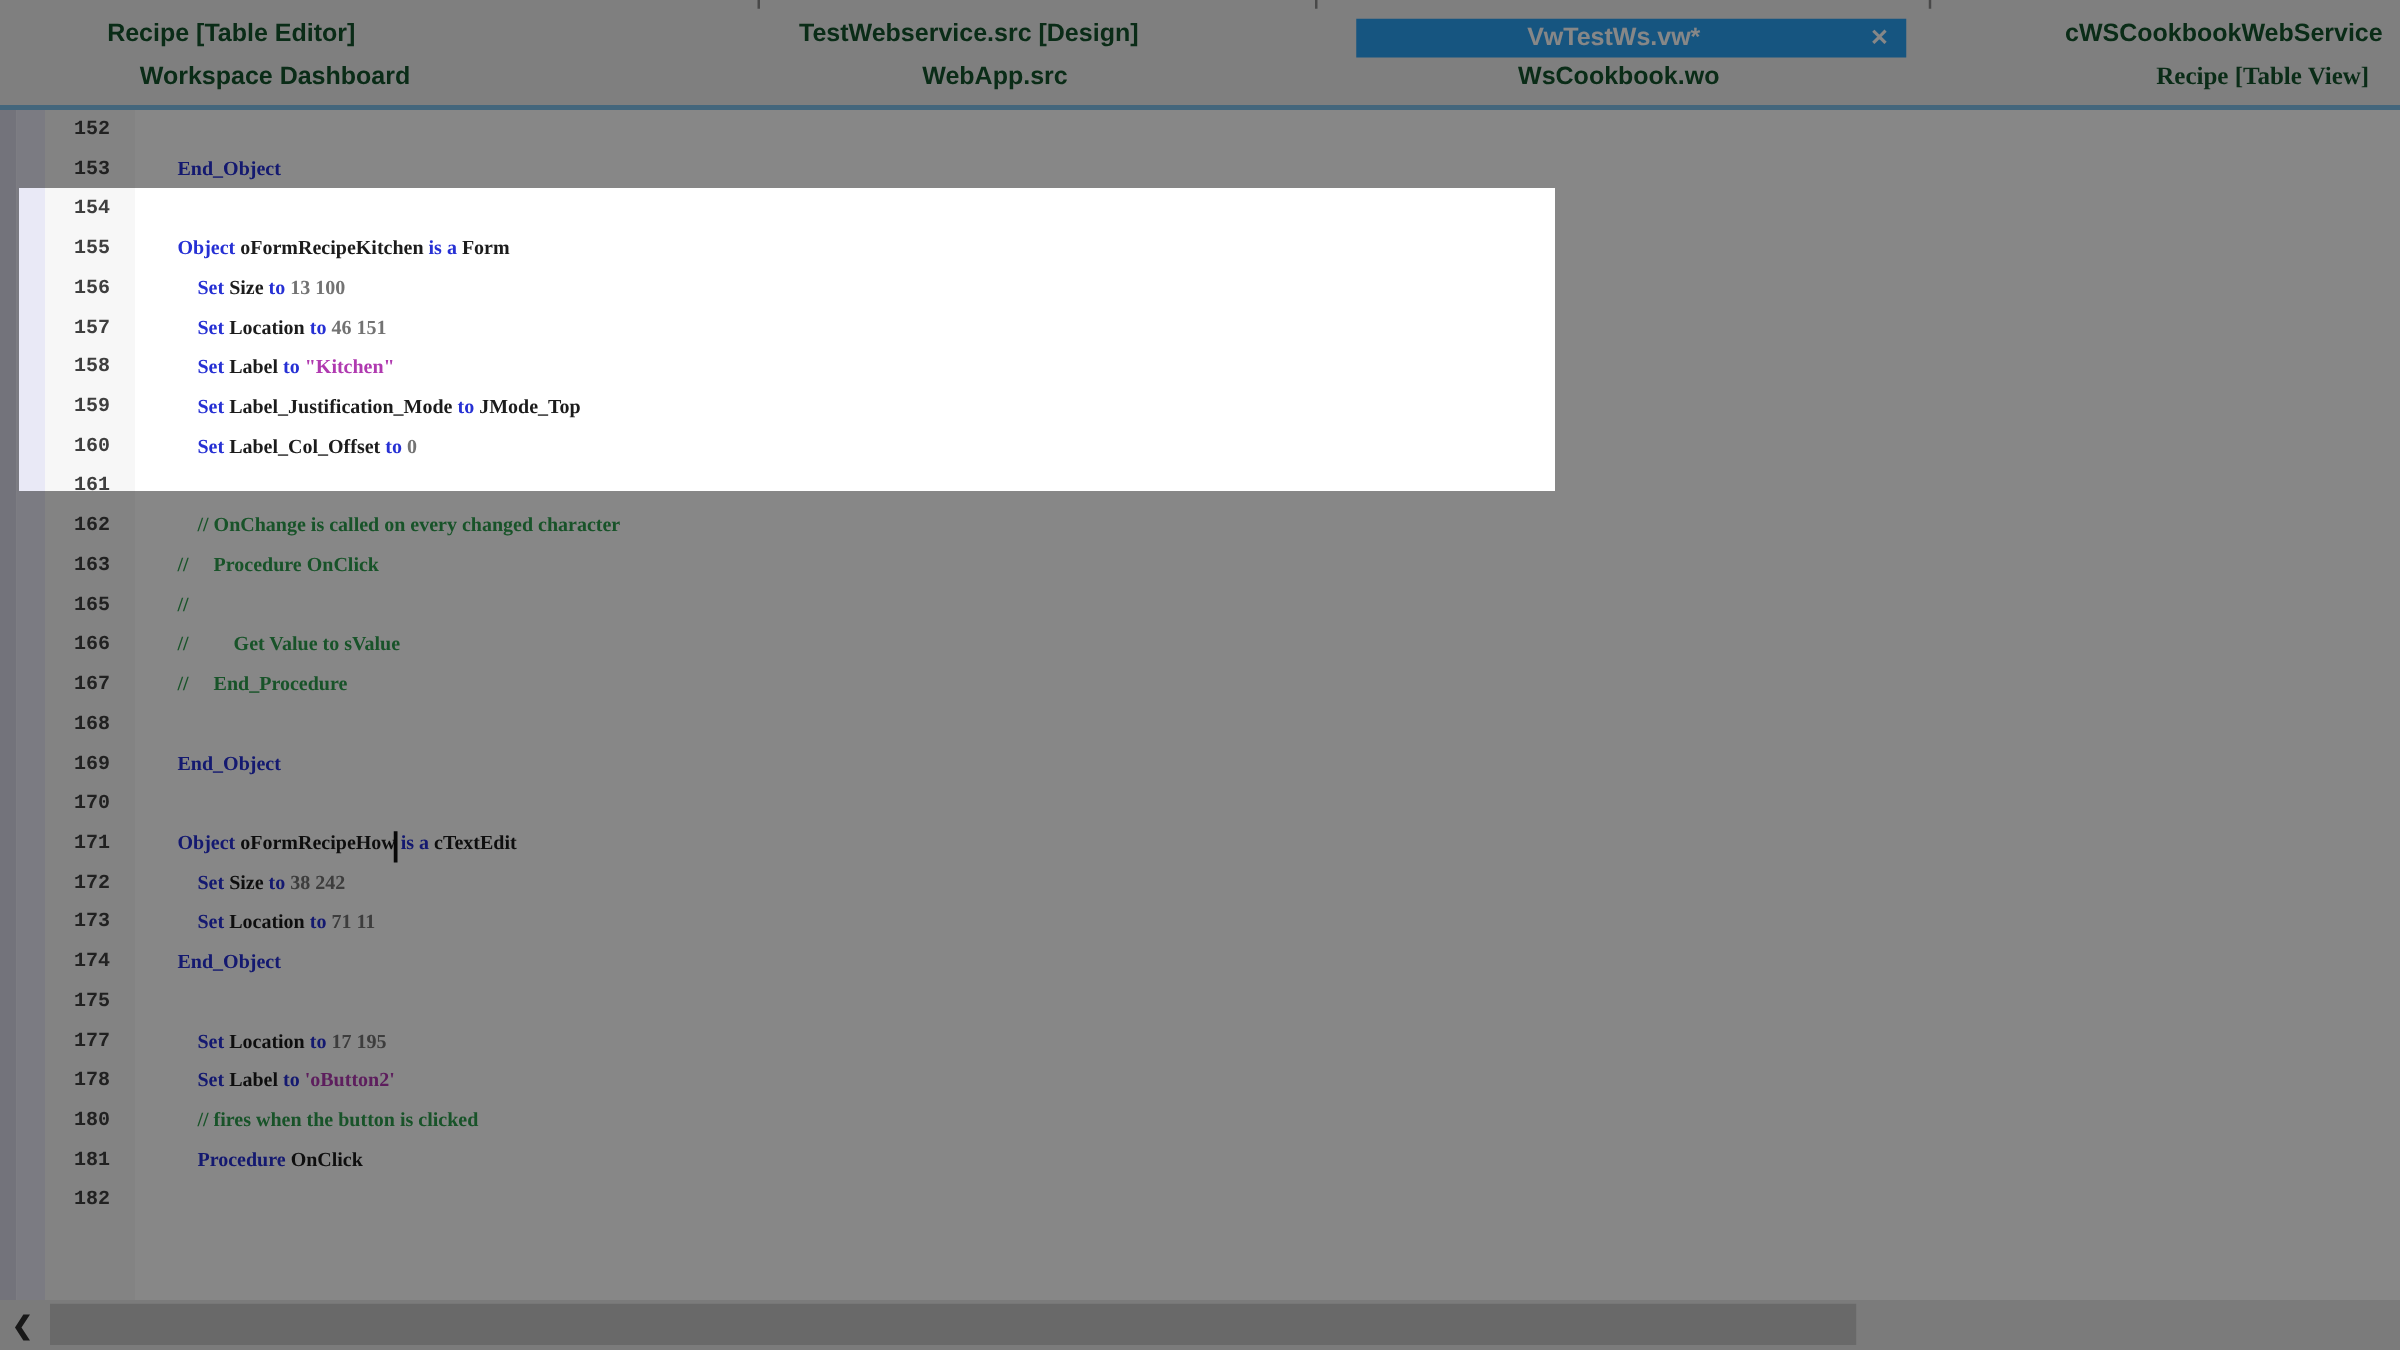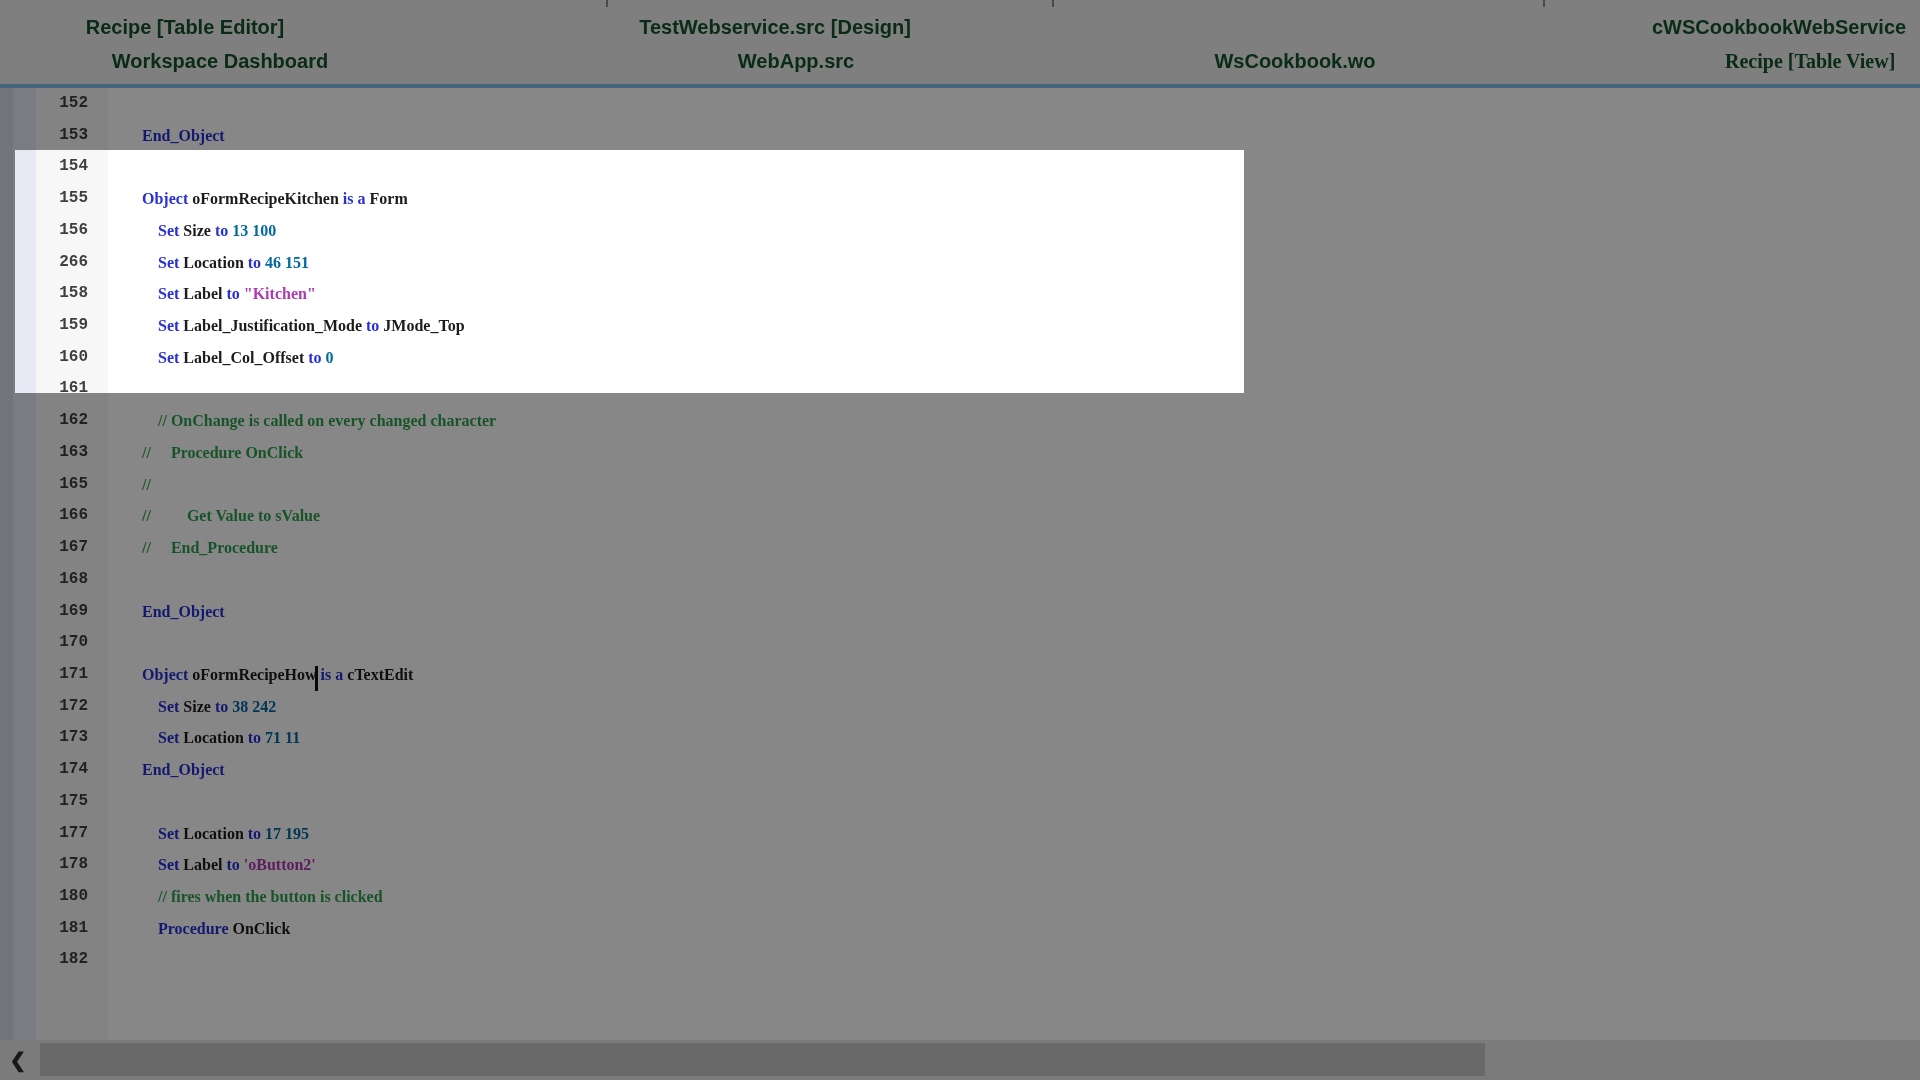--- a/index.html
+++ b/index.html
@@ -54,21 +54,21 @@
   .lnum{
     display:inline-block;width:108px;flex:0 0 108px;text-align:right;
     padding-right:20px;box-sizing:border-box;color:#3f3f3f;
   }
   .code-text{
     margin:0;padding:0 0 0 2px;white-space:pre;
     font-family:Liberation Serif, serif;font-size:inherit;font-weight:inherit;line-height:inherit;
   }
   .seg-k{color:#2630d4;}
   .seg-i{color:#1c1c1c;}
-  .seg-n{color:#0369a1;}
+  .seg-n{color:#737373;}
   .seg-s{color:#b03ab0;}
   .seg-c{color:#2e9e4e;}
   .caret{
     display:inline-block;width:3px;height:25px;background:#111111;
     vertical-align:middle;margin:0 -1px -4px -2px;
   }
   
   #h-scrollbar{
     position:absolute;left:0;top:1040px;width:1920px;height:40px;background:#e8e8e8;
   }
@@ -85,20 +85,24 @@
     position:absolute;box-shadow:0 0 0 2500px rgba(0,0,0,0.47);
     pointer-events:none;
   }
 </style>
 </head>
 <body>
 
 <div id="tab-bar">
     <span class="tab-label tab-row1 tab-centered" style="left: 185px;">Recipe [Table Editor]</span>
     <span class="tab-label tab-row1 tab-centered" style="left: 775px;">TestWebservice.src [Design]</span>
+    <div id="active-tab" style="left: 1085px; top: 15px; width: 440px; height: 31px;">
+      <span class="tab-label-active">VwTestWs.vw*</span>
+      <span class="close-btn">✕</span>
+    </div>
     <span class="tab-label tab-row1" style="left: 1652px;">cWSCookbookWebService</span>
     <span class="tab-label tab-row2 tab-centered" style="left: 220px;">Workspace Dashboard</span>
     <span class="tab-label tab-row2 tab-centered" style="left: 796px;">WebApp.src</span>
     <span class="tab-label tab-row2 tab-centered" style="left: 1295px;">WsCookbook.wo</span>
     <span class="tab-label tab-row2" style="left: 1725px; font-family: Liberation Serif, serif;">Recipe [Table View]</span>
     <div class="tab-sep" style="left: 606px;"></div>
     <div class="tab-sep" style="left: 1052px;"></div>
     <div class="tab-sep" style="left: 1543px;"></div>
   </div>
 <div id="tab-underline"></div>
@@ -122,21 +126,21 @@
       </div>
       <div class="code-row">
         <span class="lnum">155</span>
         <pre class="code-text"><span class="seg-k">        Object </span><span class="seg-i">oFormRecipeKitchen </span><span class="seg-k">is a </span><span class="seg-i">Form</span></pre>
       </div>
       <div class="code-row">
         <span class="lnum">156</span>
         <pre class="code-text"><span class="seg-k">            Set </span><span class="seg-i">Size </span><span class="seg-k">to </span><span class="seg-n">13 100</span></pre>
       </div>
       <div class="code-row">
-        <span class="lnum">266</span>
+        <span class="lnum">157</span>
         <pre class="code-text"><span class="seg-k">            Set </span><span class="seg-i">Location </span><span class="seg-k">to </span><span class="seg-n">46 151</span></pre>
       </div>
       <div class="code-row">
         <span class="lnum">158</span>
         <pre class="code-text"><span class="seg-k">            Set </span><span class="seg-i">Label </span><span class="seg-k">to </span><span class="seg-s">"Kitchen"</span></pre>
       </div>
       <div class="code-row">
         <span class="lnum">159</span>
         <pre class="code-text"><span class="seg-k">            Set </span><span class="seg-i">Label_Justification_Mode </span><span class="seg-k">to </span><span class="seg-i">JMode_Top</span></pre>
       </div>

